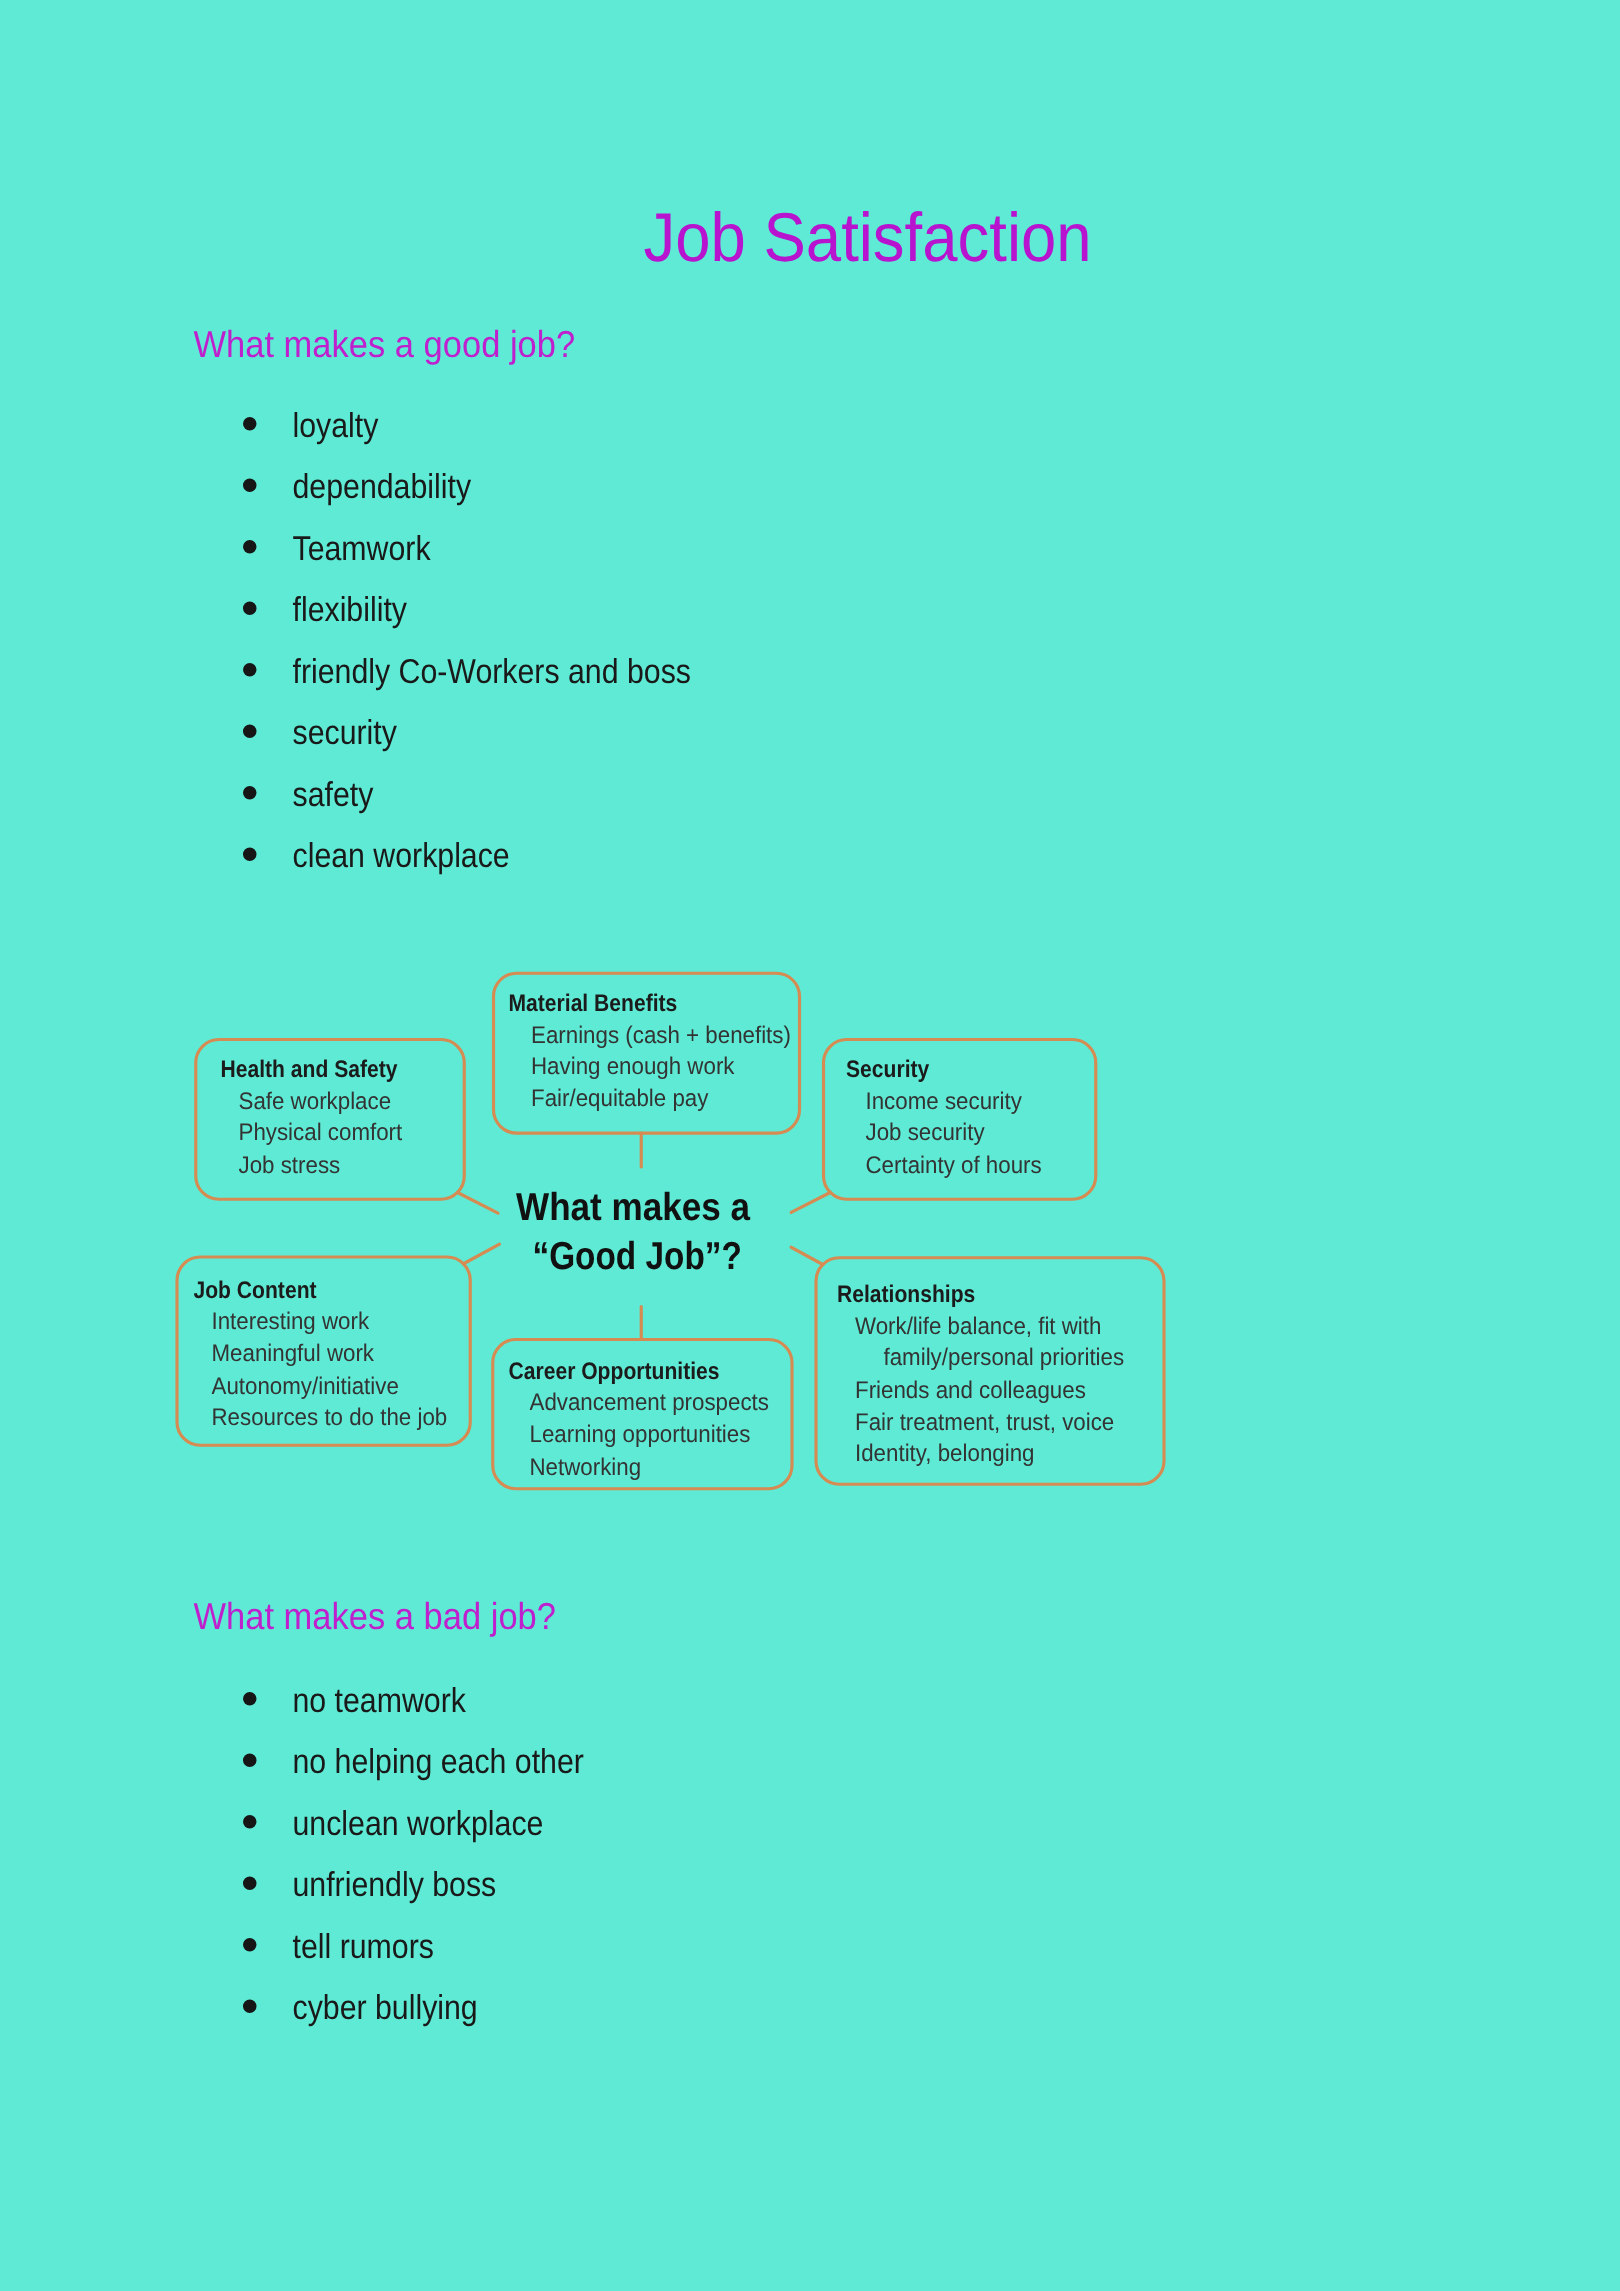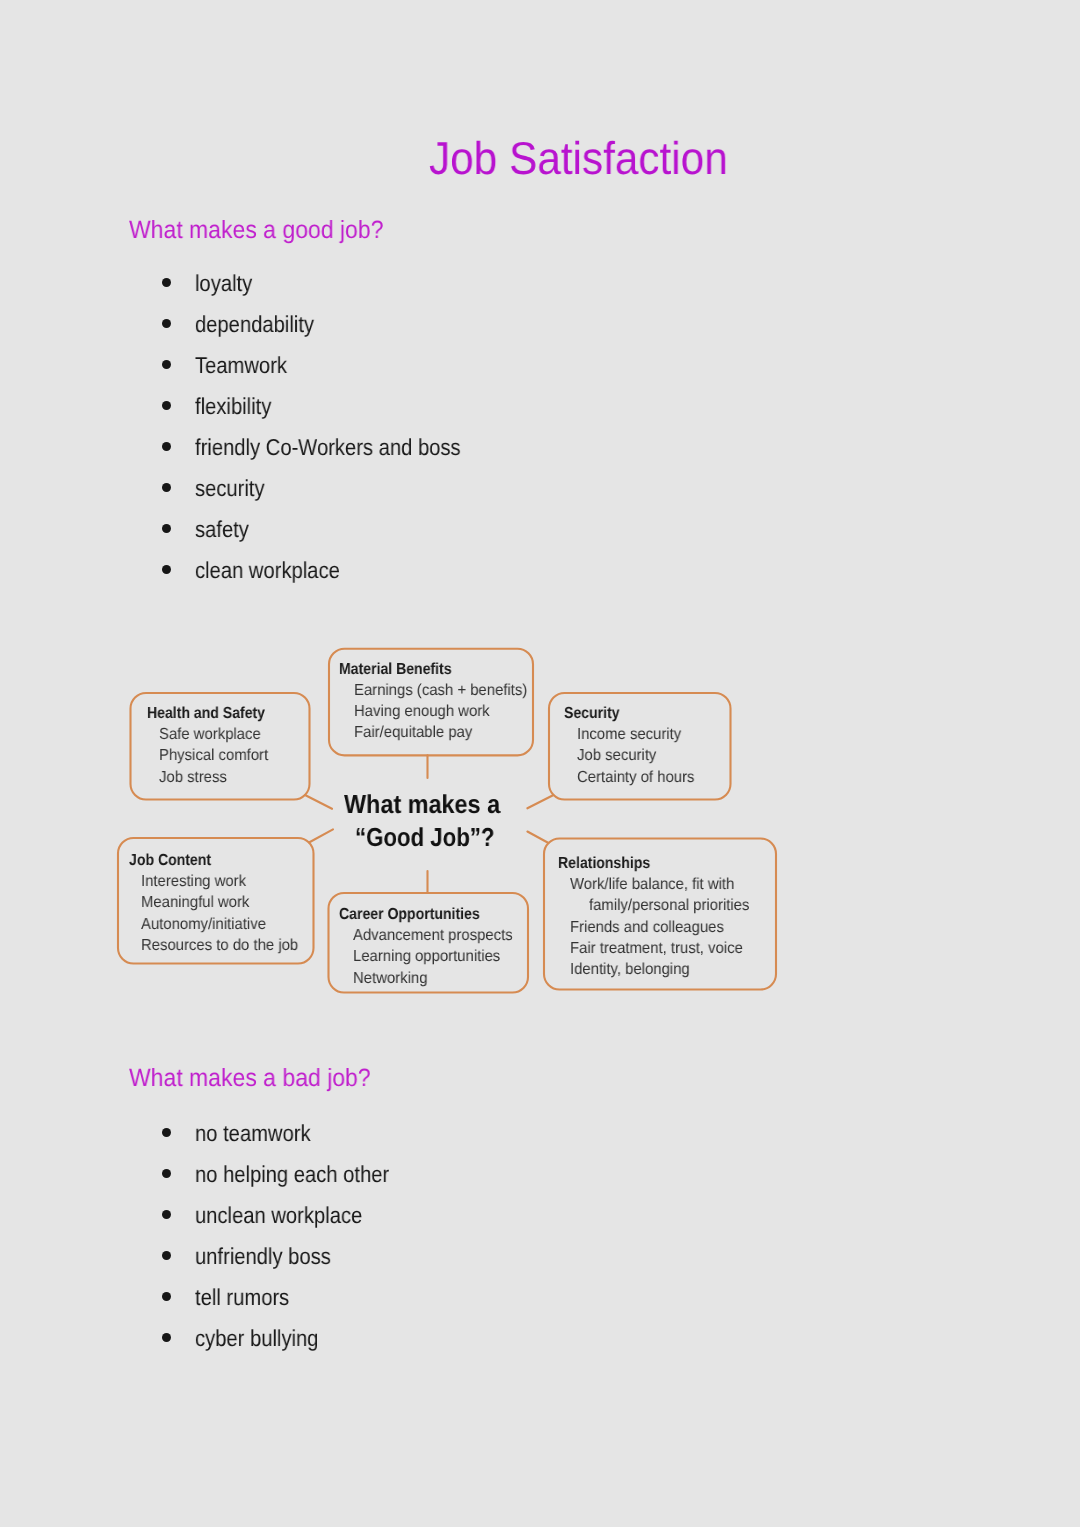--- a/index.html
+++ b/index.html
@@ -1,20 +1,20 @@
 <!DOCTYPE html>
 <html><head>
 <meta charset="utf-8">
 <title>Job Satisfaction</title>
 <style>
   html,body{margin:0;padding:0;}
   body{width:1080px;height:1527px;background:#ffffff;
        font-family:"Liberation Sans",sans-serif;overflow:hidden;
        -webkit-font-smoothing:antialiased;text-rendering:geometricPrecision;}
-  .page{position:relative;width:1080px;height:1527px;background:#e5e5e5;overflow:hidden;}
+  .page{position:relative;width:1080px;height:1527px;background:#5eead4;overflow:hidden;}
 
   .title{will-change:transform;position:absolute;left:429px;top:131px;
          color:#b813cf;font-size:46px;font-weight:400;white-space:nowrap;
          transform:scaleX(0.92);transform-origin:left top;}
 
   .h2{will-change:transform;position:absolute;color:#c01fcd;font-size:25px;
       font-weight:400;white-space:nowrap;
       transform:scaleX(0.92);transform-origin:left top;}
 
   .blist{position:absolute;left:162px;top:0;}

